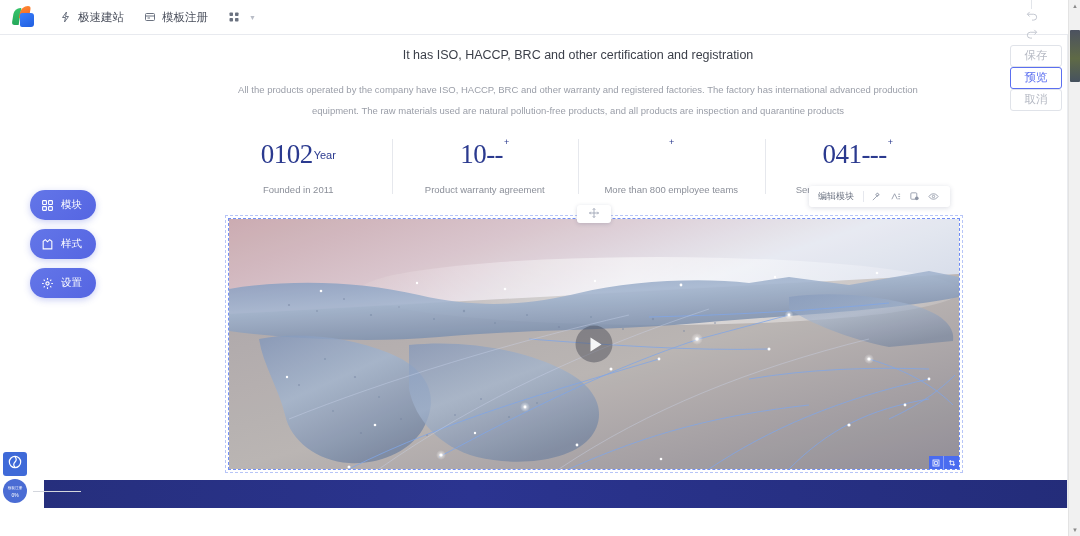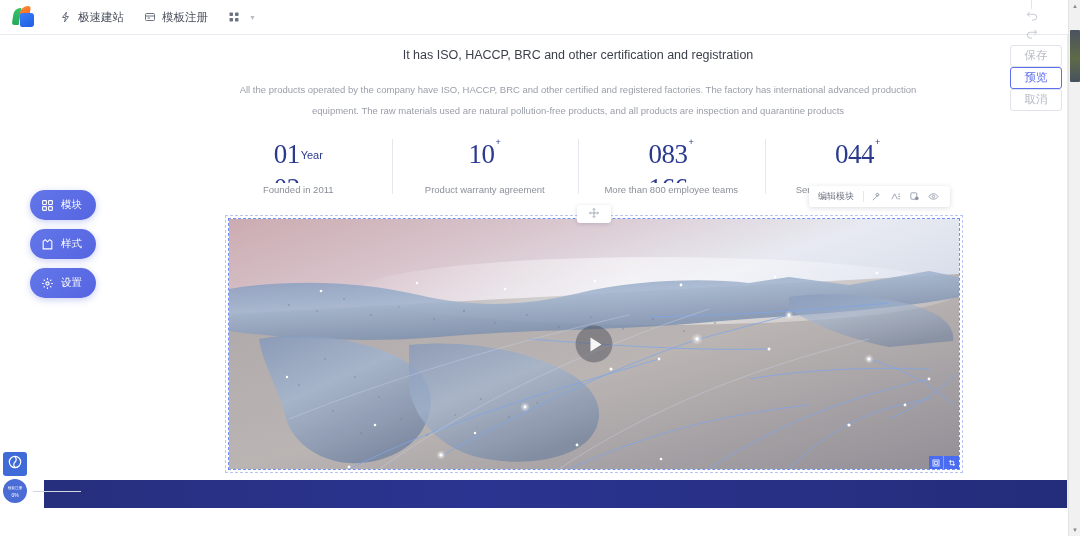--- a/index.html
+++ b/index.html
@@ -83,21 +83,21 @@
   .stat { flex:1; text-align:center; position:relative; padding-top:8px; }
   .stat + .stat::before {
     content:""; position:absolute; left:0; top:10px;
     width:1px; height:55px; background:#e6e8ed;
   }
   .num-window {
     height:46px; overflow:hidden; position:relative;
     display:flex; align-items:flex-start; justify-content:center;
   }
   .num-roll { position:relative; display:inline-flex; align-items:flex-end; }
-  .num-col { display:flex; flex-direction:column; align-items:center;
+  .num-col { display:flex; flex-direction:row; align-items:center;
     font-size:27px; color:#2b3a8f; font-weight:400; line-height:34px;
     font-family:"Liberation Serif", serif; letter-spacing:-0.5px; }
   .num-sup { font-size:9px; color:#2b3a8f; align-self:flex-start; margin-left:1px; }
   .num-unit { font-size:11px; color:#2b3a8f; align-self:flex-start; margin-left:1px; margin-top:12px;}
   .stat-label { font-size:9.5px; color:#8b8f99; margin-top:1px; }
 
   
   .module-zone { position:relative; width:730px; margin:24px auto 0;padding-left:16px; }
   .mod-toolbar {
     position:absolute; right:-7px; top:-33px;
@@ -297,21 +297,21 @@
       <div class="btn">保存</div>
       <div class="btn primary">预览</div>
       <div class="btn">取消</div>
     </div>
   </div>
 
   <div class="canvas">
     <div class="page-inner">
 
       <div class="sec-title">It has ISO, HACCP, BRC and other certification and registration</div>
-      <div class="sec-desc">All the products operated by the company have ISO, HACCP, BRC and other certified and registered factories. The factory has international advanced production equipment. The raw materials used are natural pollution-free products, and all products are inspection and quarantine products</div>
+      <div class="sec-desc">All the products operated by the company have ISO, HACCP, BRC and other warranty and registered factories. The factory has international advanced production equipment. The raw materials used are natural pollution-free products, and all products are inspection and quarantine products</div>
 
       <div class="stats">
 
         <div class="stat">
           <div class="num-window">
             <div class="num-roll">
               <span class="num-col">
                 <span>01</span>
                 <span>02</span>
               </span>
@@ -330,35 +330,31 @@
               </span>
               <span class="num-sup">+</span>
             </div>
           </div>
           <div class="stat-label">Product warranty agreement</div>
         </div>
 
         <div class="stat">
           <div class="num-window">
             <div class="num-roll">
-              <span class="num-col">
-                <span>083</span>
-                <span>166</span>
-              </span>
               <span class="num-sup">+</span>
             </div>
           </div>
           <div class="stat-label">More than 800 employee teams</div>
         </div>
 
         <div class="stat">
           <div class="num-window">
             <div class="num-roll">
               <span class="num-col">
-                <span>044</span>
+                <span>041</span>
                 <span>---</span>
               </span>
               <span class="num-sup">+</span>
             </div>
           </div>
           <div class="stat-label">Serving more than 200 hotels</div>
         </div>
       </div>
 
       <div class="module-zone">

